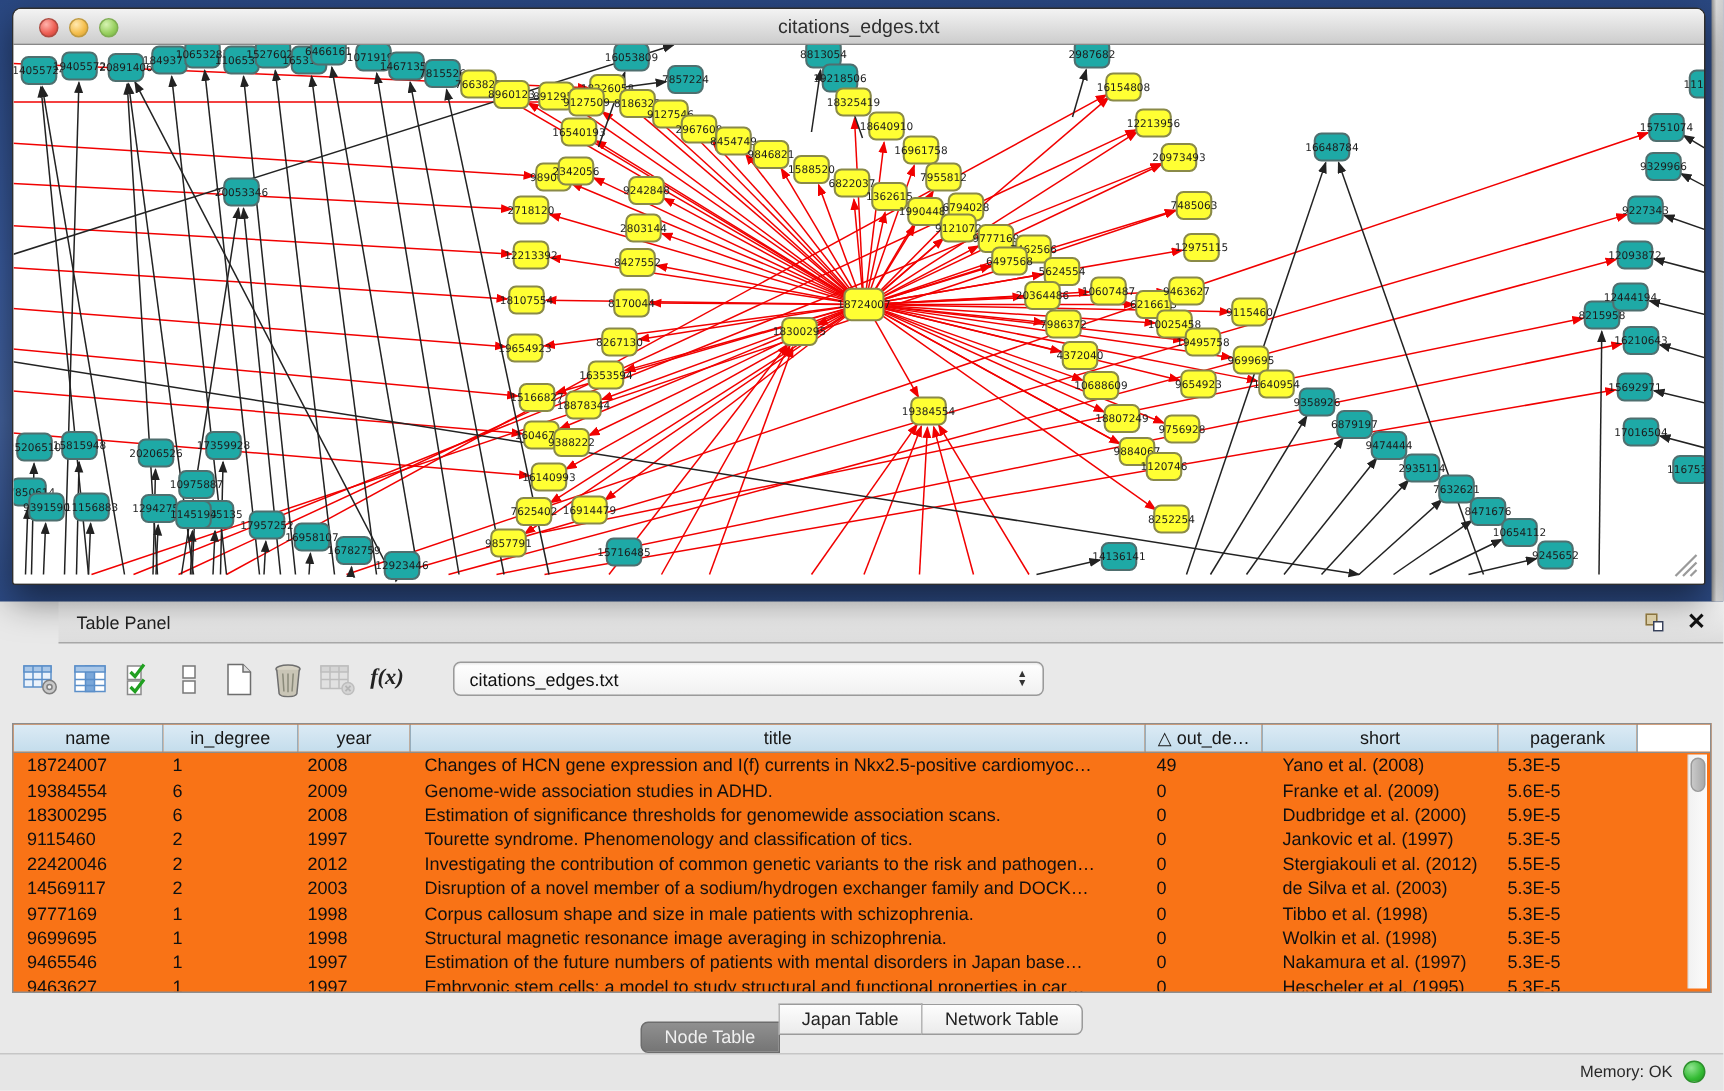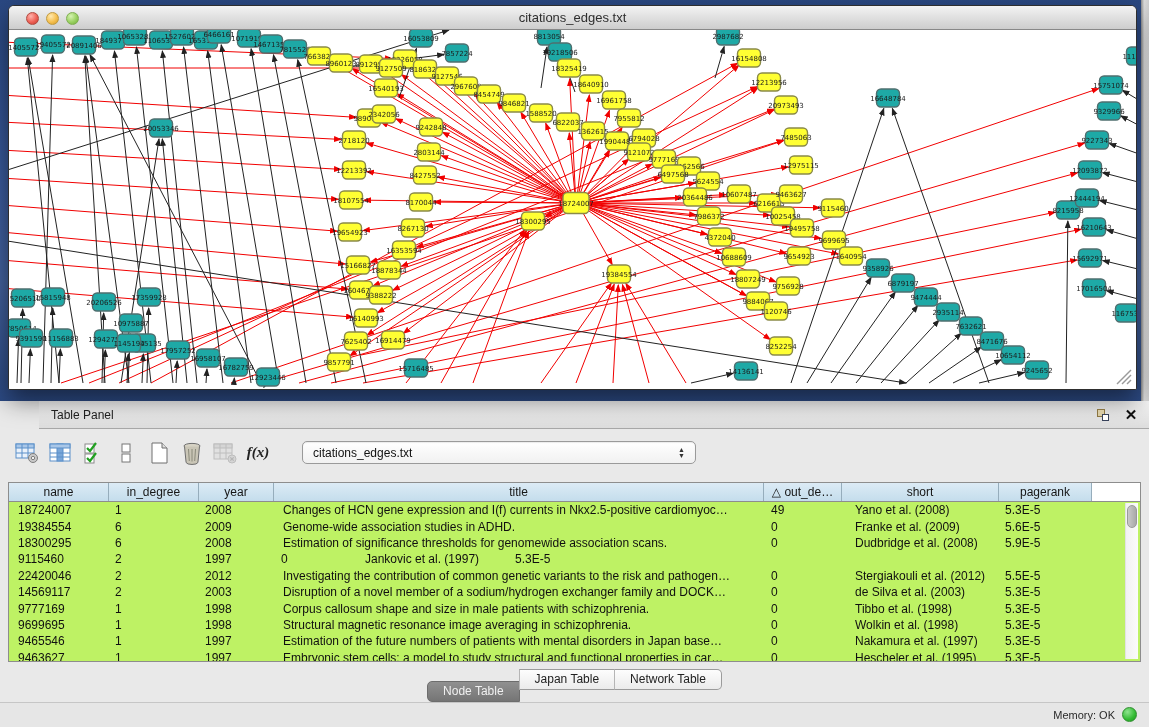--- a/index.html
+++ b/index.html
@@ -42,21 +42,21 @@
   .tb-ic svg { display:block; }
   .fx { font-family:"Liberation Serif",serif; font-style:italic; font-weight:bold;
     font-size:15px; color:#222; margin:0 4px; }
   .combo { margin-left:24px; width:394px; height:23px; border:1px solid #9a9a9a; border-radius:5px;
     background:linear-gradient(#ffffff,#f1f1f1); display:flex; align-items:center;
     font-size:12px; color:#111; padding:0 10px; box-shadow:inset 0 1px 1px rgba(0,0,0,.08);}
   .combo-val { flex:1; }
   .combo-arrows { font-size:7px; line-height:6px; color:#333; text-align:center; }
 
   .table-wrap { margin:6px 8px 0 8px; height:187px; border:1px solid #8d8d8d;
-    background:#bef264; position:relative; overflow:hidden; }
+    background:#f97316; position:relative; overflow:hidden; }
   .thead { display:flex; height:19px; border-bottom:1px solid #8d8d8d; }
   .th { background:linear-gradient(#dcebf5,#c4ddec); border-right:1px solid #96adbc;
     display:flex; align-items:center; justify-content:center; font-size:12px; color:#161616;
     flex:0 0 auto; overflow:hidden; white-space:nowrap; }
   .th-filler { flex:1 1 auto; background:#fff; border-right:none; }
   .tbody { position:absolute; left:0; right:16px; top:19px; bottom:0; overflow:hidden; }
   .tr { display:flex; height:16.4px; align-items:center; }
   .td { font-size:12px; color:#101010; white-space:nowrap; overflow:hidden; flex:0 0 auto; }
   .c0{padding-left:9px}.c1{padding-left:6px}.c2{padding-left:6px}.c3{padding-left:9px}
   .c4{padding-left:7px}.c5{padding-left:13px}.c6{padding-left:6px}
@@ -639,27 +639,28 @@
           <div class="td c4" style="width: 78px;">0</div>
           <div class="td c5" style="width: 157px;">Franke et al. (2009)</div>
           <div class="td c6" style="width: 93px;">5.6E-5</div>
         </div>
         <div class="tr">
           <div class="td c0" style="width: 100px;">18300295</div>
           <div class="td c1" style="width: 90px;">6</div>
           <div class="td c2" style="width: 75px;">2008</div>
           <div class="td c3" style="width: 490px;">Estimation of significance thresholds for genomewide association scans.</div>
           <div class="td c4" style="width: 78px;">0</div>
-          <div class="td c5" style="width: 157px;">Dudbridge et al. (2008)</div>
+          <div class="td c5" style="width: 157px;">Dudbridge et al. (2000)</div>
           <div class="td c6" style="width: 93px;">5.9E-5</div>
         </div>
         <div class="tr">
           <div class="td c0" style="width: 100px;">9115460</div>
           <div class="td c1" style="width: 90px;">2</div>
           <div class="td c2" style="width: 75px;">1997</div>
+          <div class="td c3" style="width: 490px;">Tourette syndrome. Phenomenology and classification of tics.</div>
           <div class="td c4" style="width: 78px;">0</div>
           <div class="td c5" style="width: 157px;">Jankovic et al. (1997)</div>
           <div class="td c6" style="width: 93px;">5.3E-5</div>
         </div>
         <div class="tr">
           <div class="td c0" style="width: 100px;">22420046</div>
           <div class="td c1" style="width: 90px;">2</div>
           <div class="td c2" style="width: 75px;">2012</div>
           <div class="td c3" style="width: 490px;">Investigating the contribution of common genetic variants to the risk and pathogen…</div>
           <div class="td c4" style="width: 78px;">0</div>

